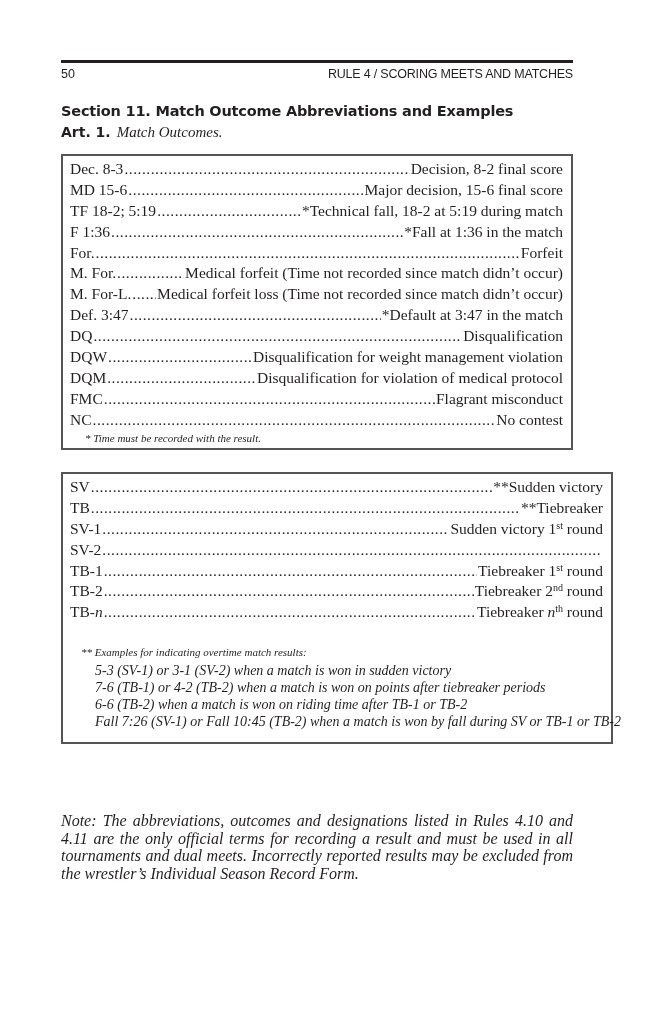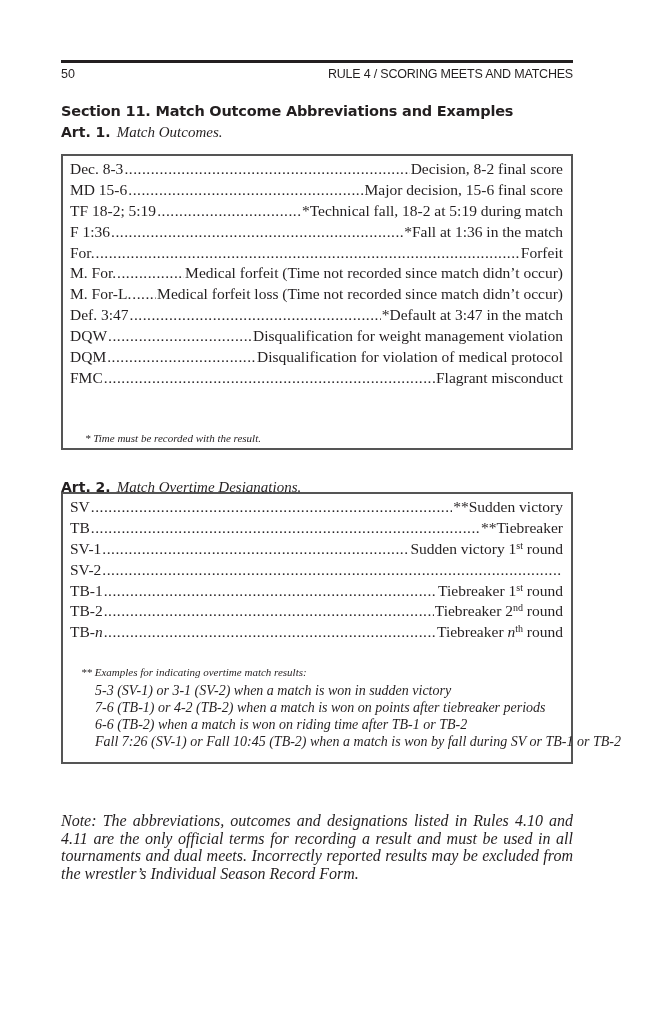--- a/index.html
+++ b/index.html
@@ -11,21 +11,21 @@
   .running-head .pnum { position: absolute; left: 0; top: 0; }
   .running-head .rtitle { position: absolute; right: 0; top: 0; letter-spacing: -0.2px; }
   .section-title { position: absolute; left: 0; top: 103px; font-family: "DejaVu Sans", sans-serif;
     font-weight: bold; font-size: 14.5px; letter-spacing: -0.2px; }
   .art { position: absolute; left: 0; font-family: "DejaVu Sans", sans-serif; font-weight: bold; font-size: 14px; }
   .art .arttitle { font-family: "Liberation Serif", serif; font-style: italic; font-weight: normal; font-size: 15px; margin-left: 6px; }
   .art1 { top: 124px; }
   .art2 { top: 479px; }
   .box { position: absolute; left: 0; width: 508px; border: 2px solid #555; background: #fff; }
   .box1 { top: 154px; height: 292px; }
-  .box2 { top: 492px; height: 268px; }
+  .box2 { top: 472px; height: 268px; padding-left: 40px; }
   .rows { position: absolute; left: 7px; right: 8px; top: 3px; }
   .row { display: flex; align-items: flex-end; height: 20.9px; font-family: "Liberation Serif", serif;
     font-size: 15.5px; line-height: 20.9px; white-space: nowrap; }
   .row .abbr { flex: 0 0 auto; }
   .row .leader { flex: 1 1 auto; overflow: hidden; margin: 0 1px; }
   .row .leader::before { content: "........................................................................................................................................................................................"; letter-spacing: 0.5px; }
   .row .meaning { flex: 0 0 auto; }
   .row sup { font-size: 10px; line-height: 0; vertical-align: 5px; }
   .footnote { position: absolute; font-family: "Liberation Serif", serif; font-style: italic; font-size: 11px; white-space: nowrap; }
   .fn1 { left: 22px; top: 276px; }
@@ -86,33 +86,43 @@
           <span class="abbr">M. For-L.</span>
           <span class="leader"></span>
           <span class="meaning">Medical forfeit loss (Time not recorded since match didn’t occur)</span>
         </div>
         <div class="row">
           <span class="abbr">Def. 3:47</span>
           <span class="leader"></span>
           <span class="meaning">*Default at 3:47 in the match</span>
         </div>
         <div class="row">
+          <span class="abbr">DQ</span>
+          <span class="leader"></span>
+          <span class="meaning">Disqualification</span>
+        </div>
+        <div class="row">
           <span class="abbr">DQW</span>
           <span class="leader"></span>
           <span class="meaning">Disqualification for weight management violation</span>
         </div>
         <div class="row">
           <span class="abbr">DQM</span>
           <span class="leader"></span>
           <span class="meaning">Disqualification for violation of medical protocol</span>
         </div>
         <div class="row">
           <span class="abbr">FMC</span>
           <span class="leader"></span>
           <span class="meaning">Flagrant misconduct</span>
+        </div>
+        <div class="row">
+          <span class="abbr">NC</span>
+          <span class="leader"></span>
+          <span class="meaning">No contest</span>
         </div>
       </div>
     <div class="footnote fn1">* Time must be recorded with the result.</div>
   </div>
 
   <div class="art art2">
     <span>Art. 2.</span><span class="arttitle">Match Overtime Designations.</span>
   </div>
 
   <div class="box box2">

